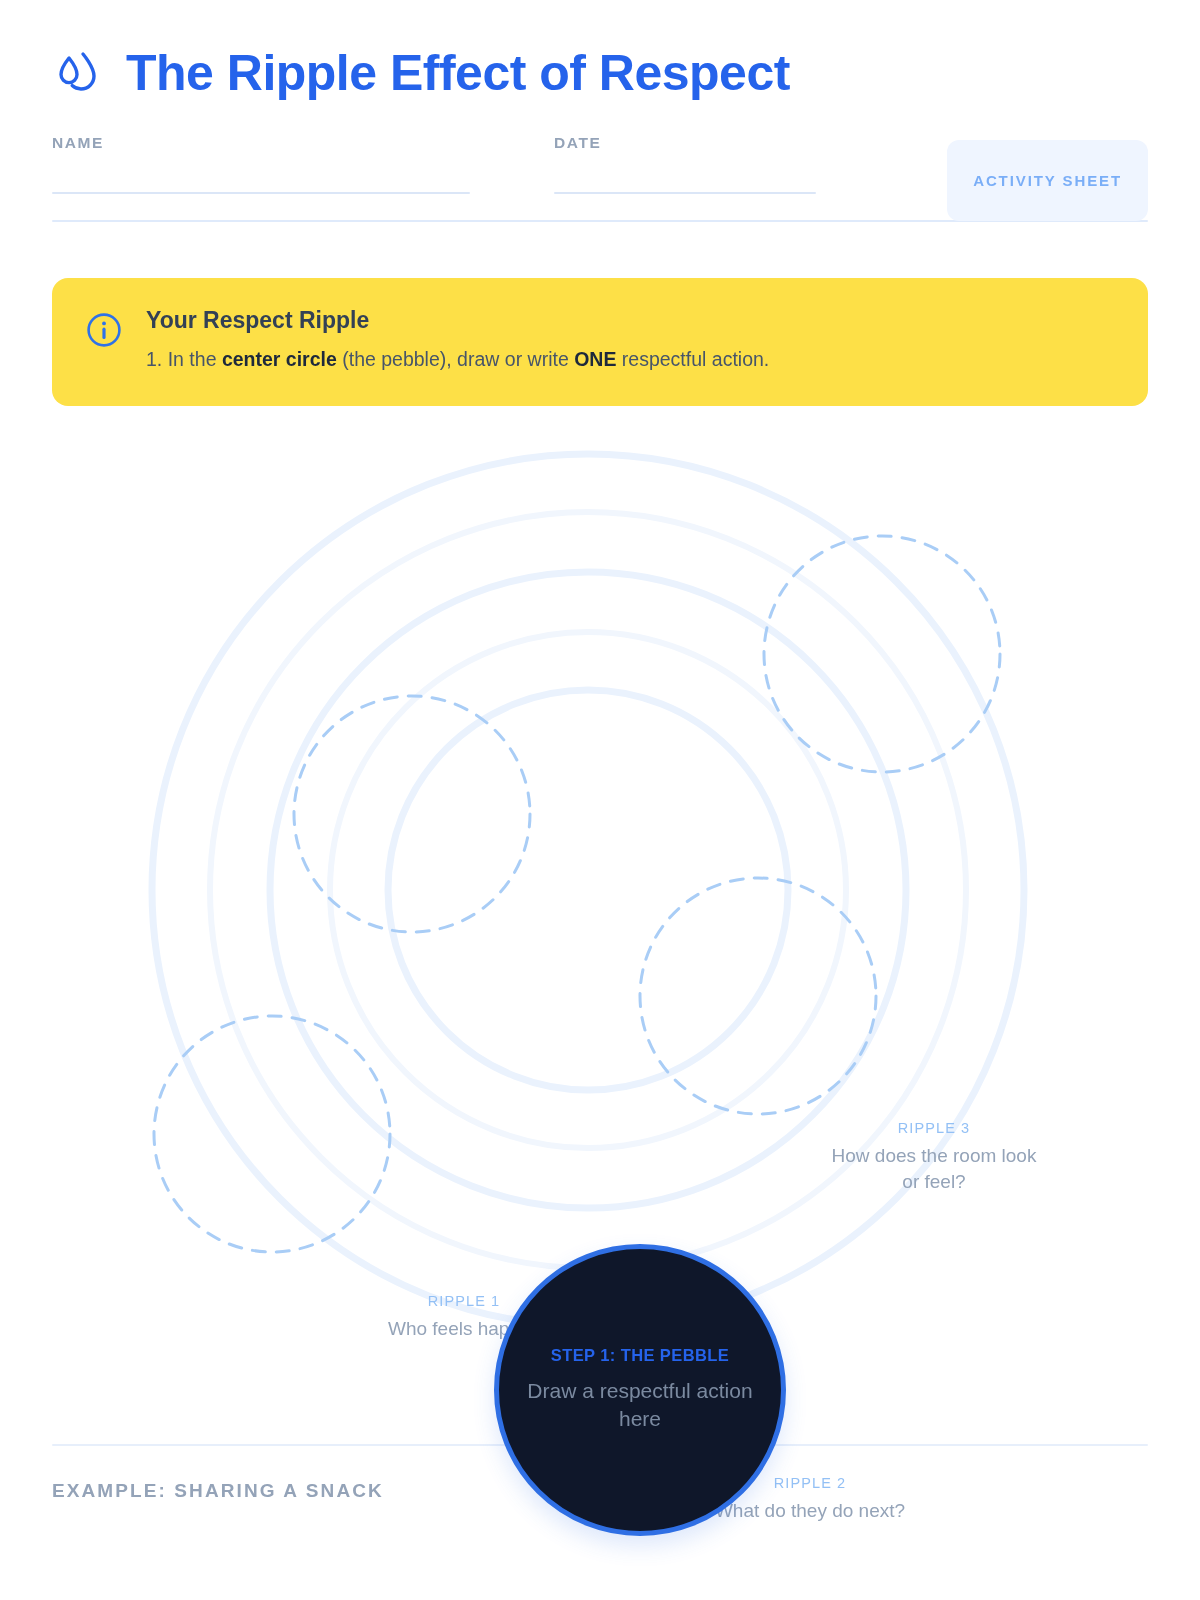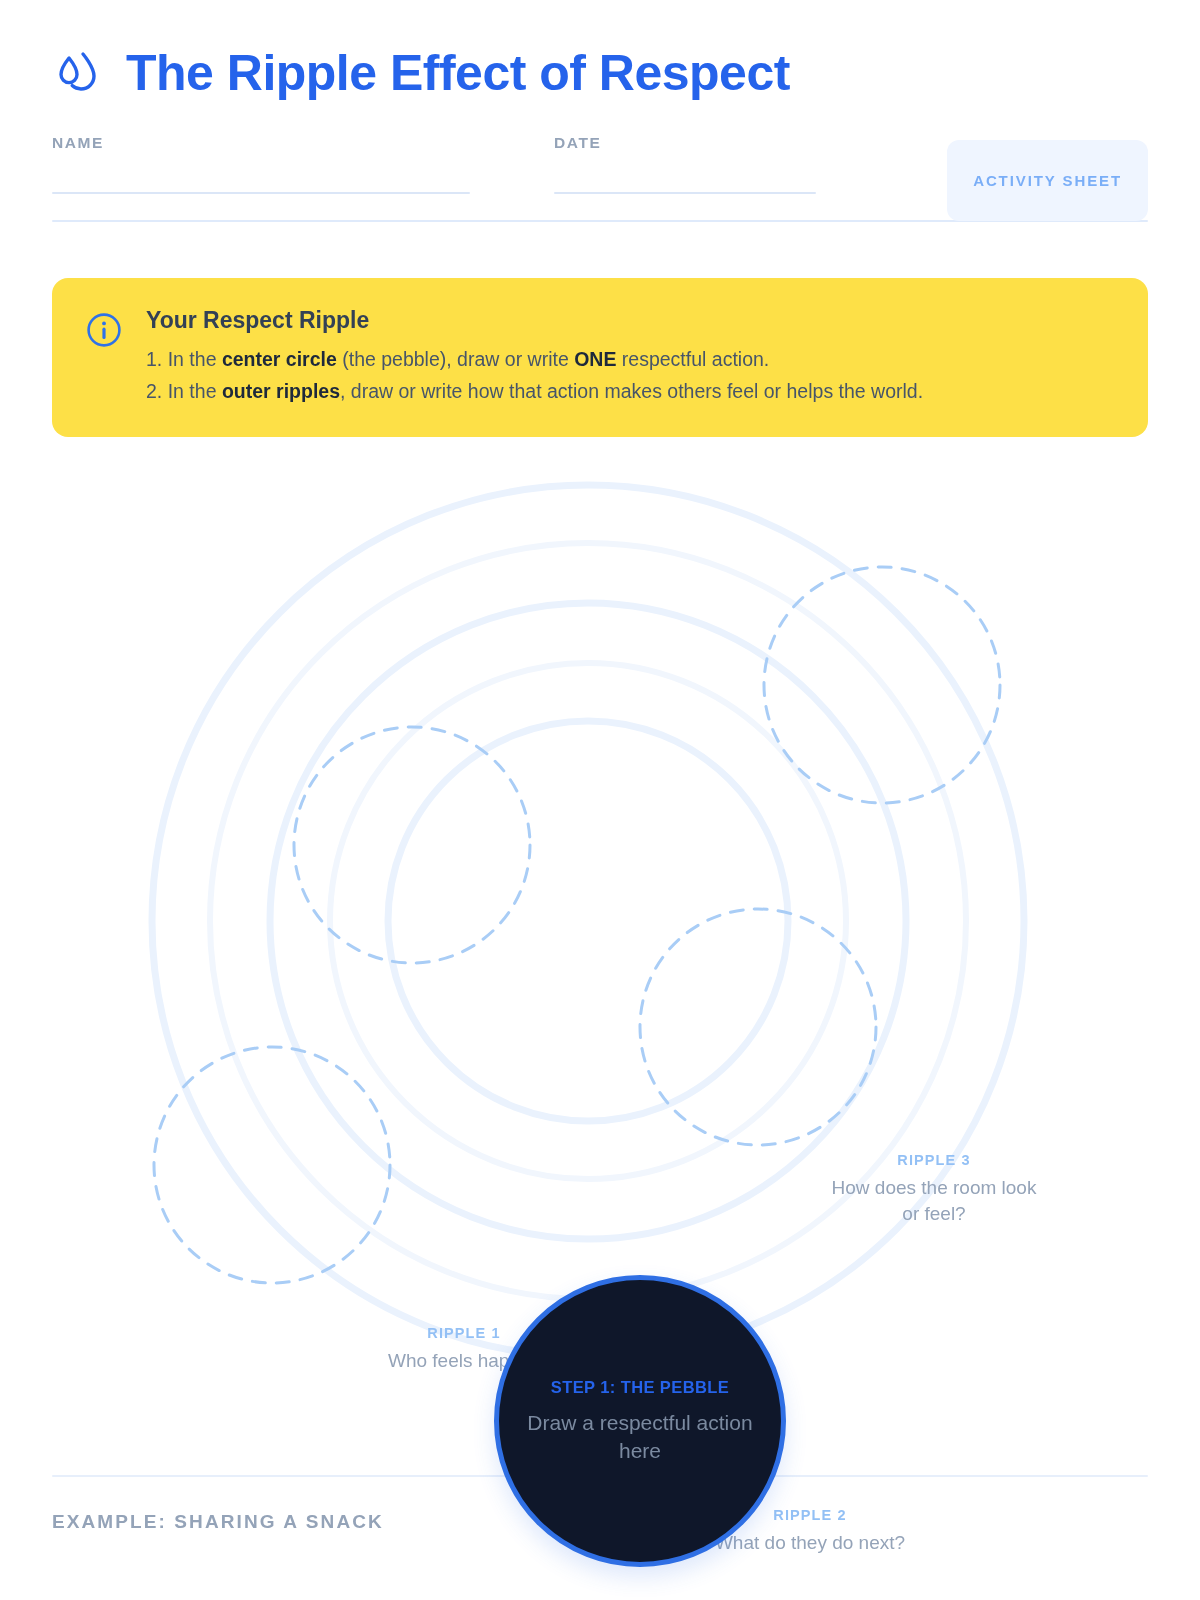--- a/index.html
+++ b/index.html
@@ -127,21 +127,21 @@
     position: absolute;
     display: flex;
     flex-direction: column;
     align-items: center;
     justify-content: center;
     text-align: center;
     box-sizing: border-box;
   }
   .node-kicker {
     font-size: 14.5px;
-    font-weight: 700;
+    font-weight: 400;
     letter-spacing: 1.1px;
     color: #93c0f5;
     margin-bottom: 7px;
   }
   .node-prompt {
     font-size: 19px;
     color: #94a3b8;
     line-height: 1.36;
   }
 
@@ -227,23 +227,20 @@
         <rect x="16.4" y="15.6" width="3.2" height="11.4" rx="1.6" fill="#2f72e8"></rect>
       </svg>
     </span>
     <div class="callout-body">
       <p class="callout-title">Your Respect Ripple</p>
 
       <p class="callout-line">
         <span>1.</span><span> In the </span><b>center circle</b><span> (the pebble), draw or write </span><b>ONE</b><span> respectful action.</span>
       </p>
 
-      <p class="callout-line">
-        <span>2.</span><span> In the </span><b>outer ripples</b><span>, draw or write how that action makes others feel or helps the world.</span>
-      </p>
     </div>
   </div>
 
   <div class="ripple-stage">
 
     <svg class="ripple-svg" width="1096" height="1000" viewBox="0 0 1096 1000" aria-hidden="true">
       <g fill="none" stroke="#eaf2fd" stroke-width="7">
         <circle cx="536" cy="468" r="200"></circle>
         <circle cx="536" cy="468" r="318"></circle>
         <circle cx="536" cy="468" r="436"></circle>

